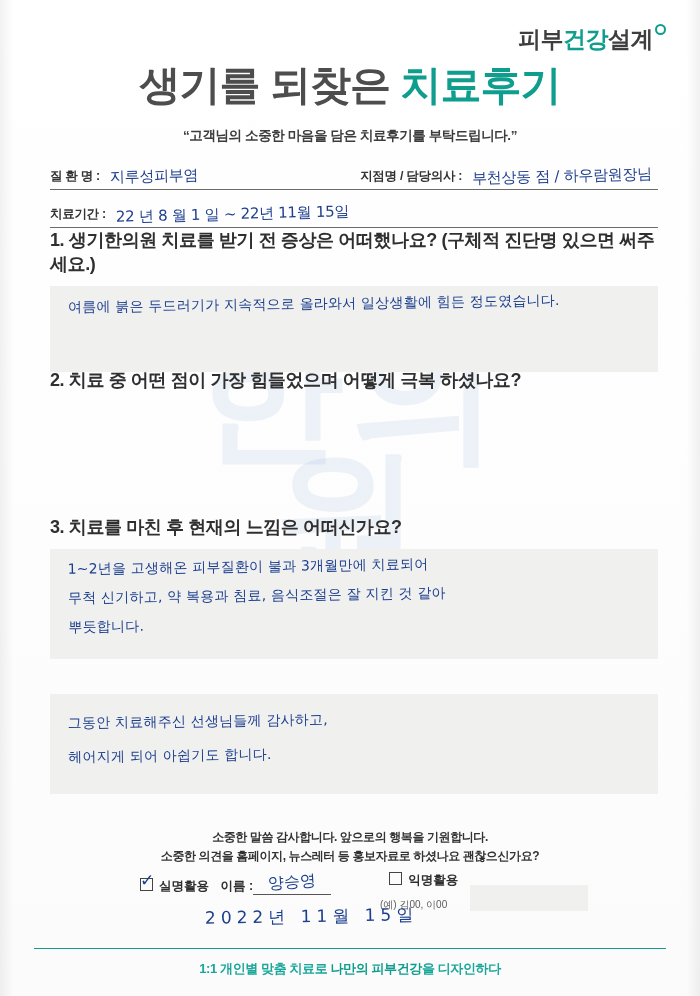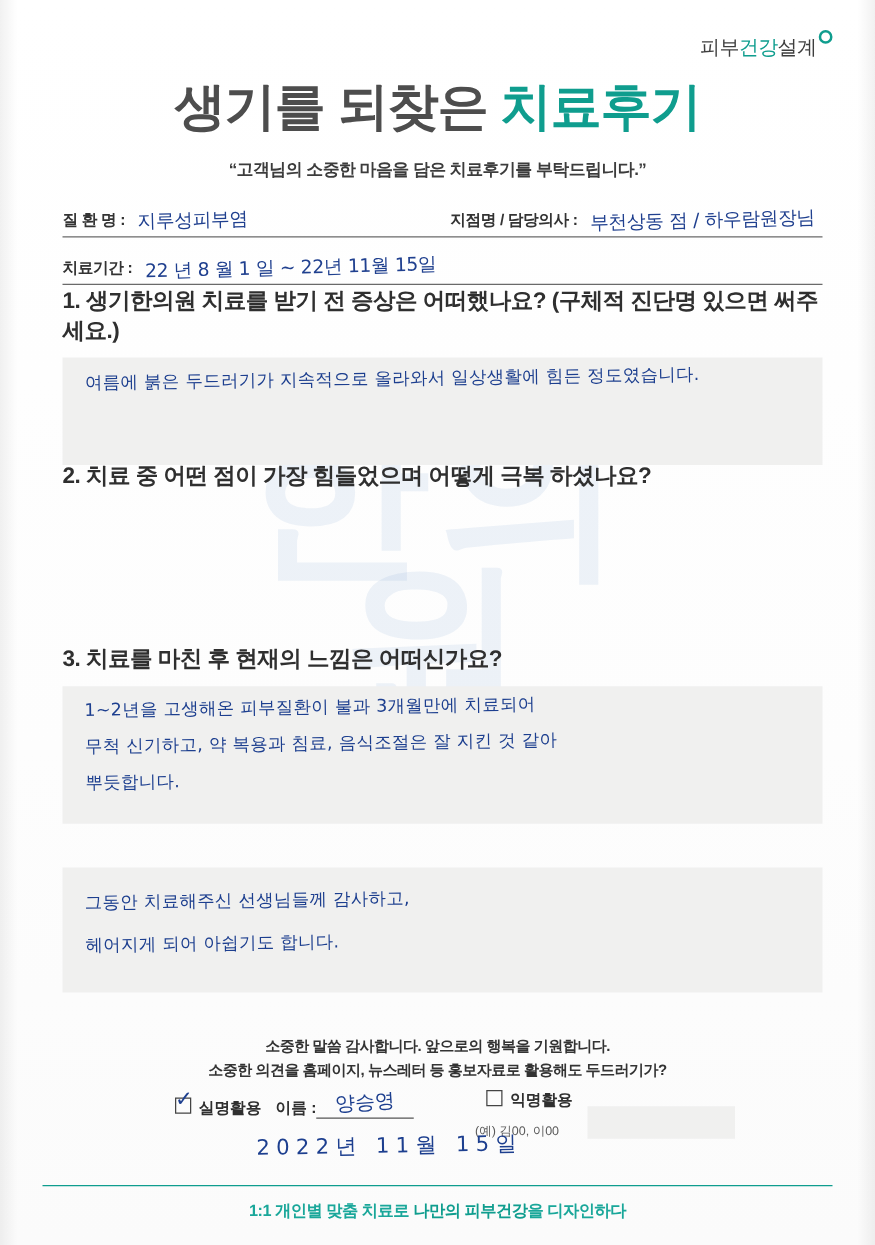--- a/index.html
+++ b/index.html
@@ -36,22 +36,22 @@
     pointer-events: none;
     user-select: none;
   }
   .watermark span { display: block; }
 
   
   .brand {
     position: absolute;
     right: 34px;
     top: 24px;
-    font-size: 16px;
-    font-weight: normal;
+    font-size: 23px;
+    font-weight: bold;
     color: #3e3e3e;
     letter-spacing: -0.5px;
   }
   .brand .accent { color: #0f9d8e; }
   .brand .dot {
     display: inline-block;
     width: 7px; height: 7px;
     border: 2px solid #0f9d8e;
     border-radius: 50%;
     margin-left: 2px;
@@ -329,21 +329,21 @@
 
   <div class="qblock" style="top:670px;">
     <div class="answer" style="height:100px;margin-top:24px;">
       <div class="hand" style="line-height:34px;padding-top:12px;">그동안 치료해주신 선생님들께 감사하고,
 헤어지게 되어 아쉽기도 합니다.</div>
     </div>
   </div>
 
   <div class="footer-note">
     <div>소중한 말씀 감사합니다. 앞으로의 행복을 기원합니다.</div>
-    <div>소중한 의견을 홈페이지, 뉴스레터 등 홍보자료로 활용해도 두드러기가?</div>
+    <div>소중한 의견을 홈페이지, 뉴스레터 등 홍보자료로 하셨나요 괜찮으신가요?</div>
   </div>
 
   <div class="consent">
     <div>
       <span class="cbox checked"></span><span>실명활용</span>
       <span class="name-line">
         <span>이름 :</span>
         <span class="name-underline"><span class="name-hand">양승영</span></span>
       </span>
     </div>

